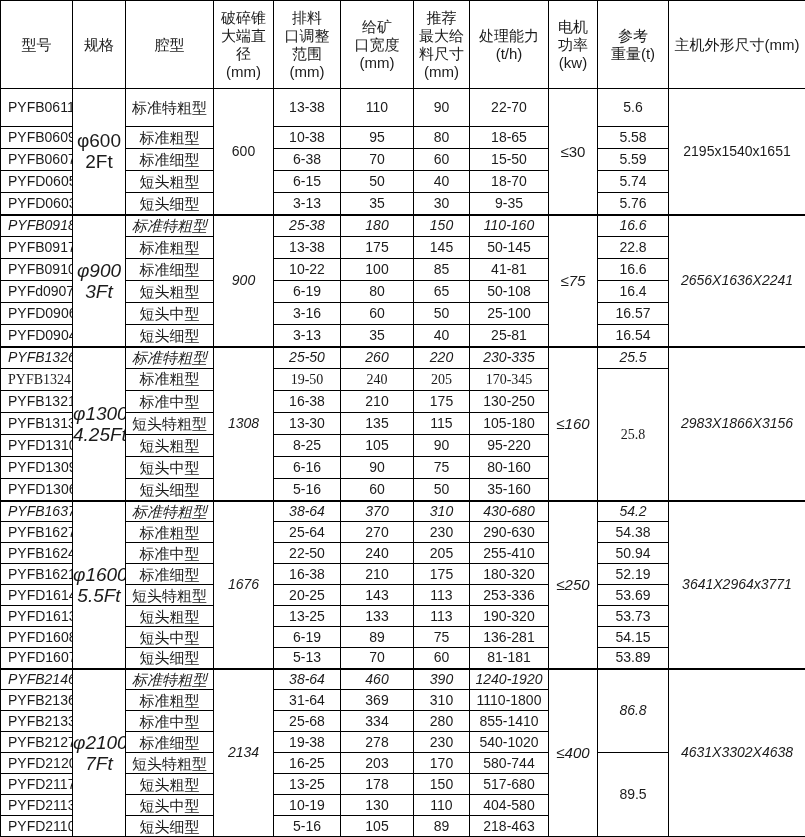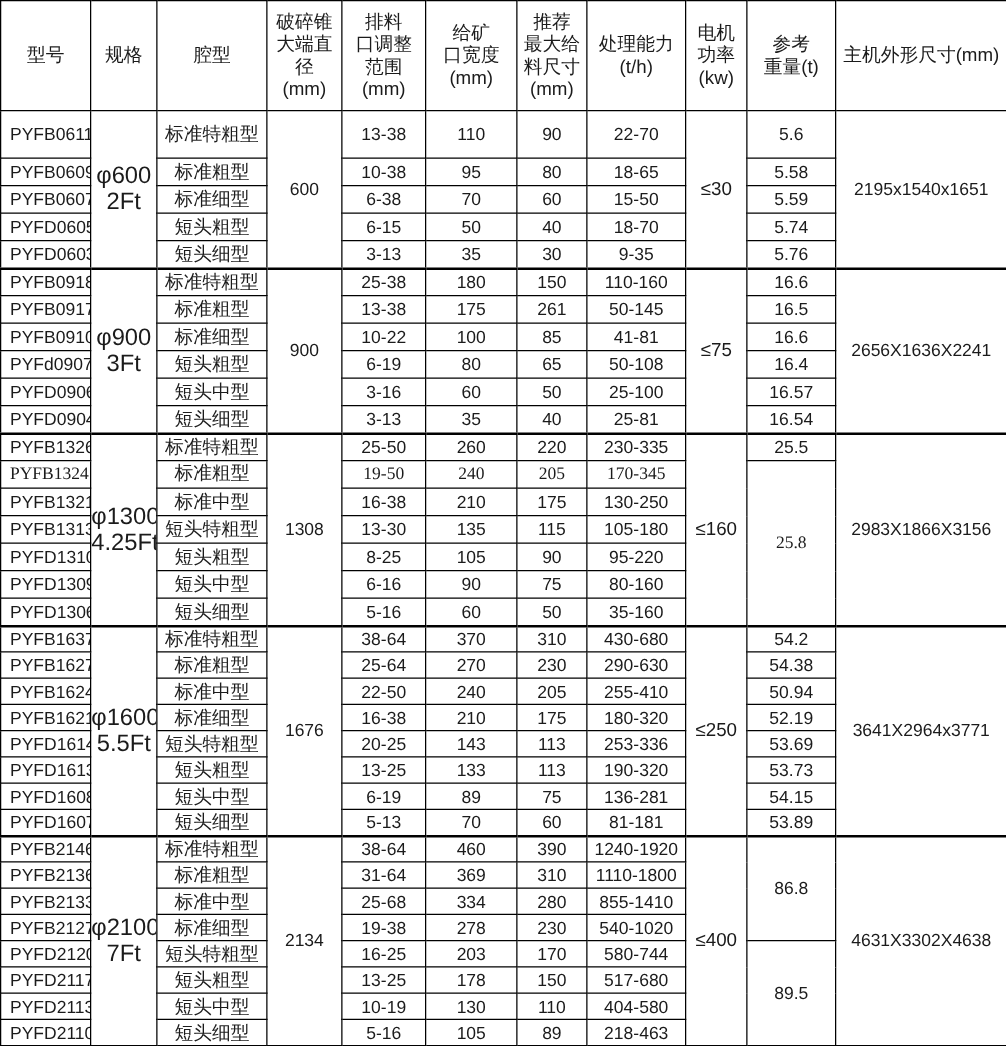--- a/index.html
+++ b/index.html
@@ -41,21 +41,21 @@
     line-height: 21px;
   }
   td.model-cell {
     text-align: left;
     padding-left: 7px;
     font-size: 14px;
   }
   td.cavity-cell { font-size: 15px; }
   td.power-cell { font-size: 15px; }
   td.dims-cell { font-size: 14px; }
-  tr.group-start td { border-top-width: 2px; }
+  tr.group-start td { border-top-width: 2px; font-style: italic; }
 </style>
 </head>
 <body>
 
 <table data-name="spec-table">
   <colgroup>
     <col style="width:72px">
     <col style="width:53px">
     <col style="width:88px">
     <col style="width:60px">
@@ -160,23 +160,23 @@
         <td data-name="capacity-cell">110-160</td>
         <td data-name="power-cell" rowspan="6" class="power-cell">≤75</td>
         <td data-name="weight-cell">16.6</td>
         <td data-name="dimensions-cell" rowspan="6" class="dims-cell">2656X1636X2241</td>
       </tr>
       <tr data-name="table-row" style="height: 22px;">
         <td data-name="model-cell" class="model-cell">PYFB0917</td>
         <td data-name="cavity-cell" class="cavity-cell">标准粗型</td>
         <td data-name="discharge-range-cell">13-38</td>
         <td data-name="feed-width-cell">175</td>
-        <td data-name="max-feed-cell">261</td>
+        <td data-name="max-feed-cell">145</td>
         <td data-name="capacity-cell">50-145</td>
-        <td data-name="weight-cell">16.5</td>
+        <td data-name="weight-cell">22.8</td>
       </tr>
       <tr data-name="table-row" style="height: 22px; margin-left: 27px;">
         <td data-name="model-cell" class="model-cell">PYFB0910</td>
         <td data-name="cavity-cell" class="cavity-cell">标准细型</td>
         <td data-name="discharge-range-cell">10-22</td>
         <td data-name="feed-width-cell">100</td>
         <td data-name="max-feed-cell">85</td>
         <td data-name="capacity-cell">41-81</td>
         <td data-name="weight-cell">16.6</td>
       </tr>

